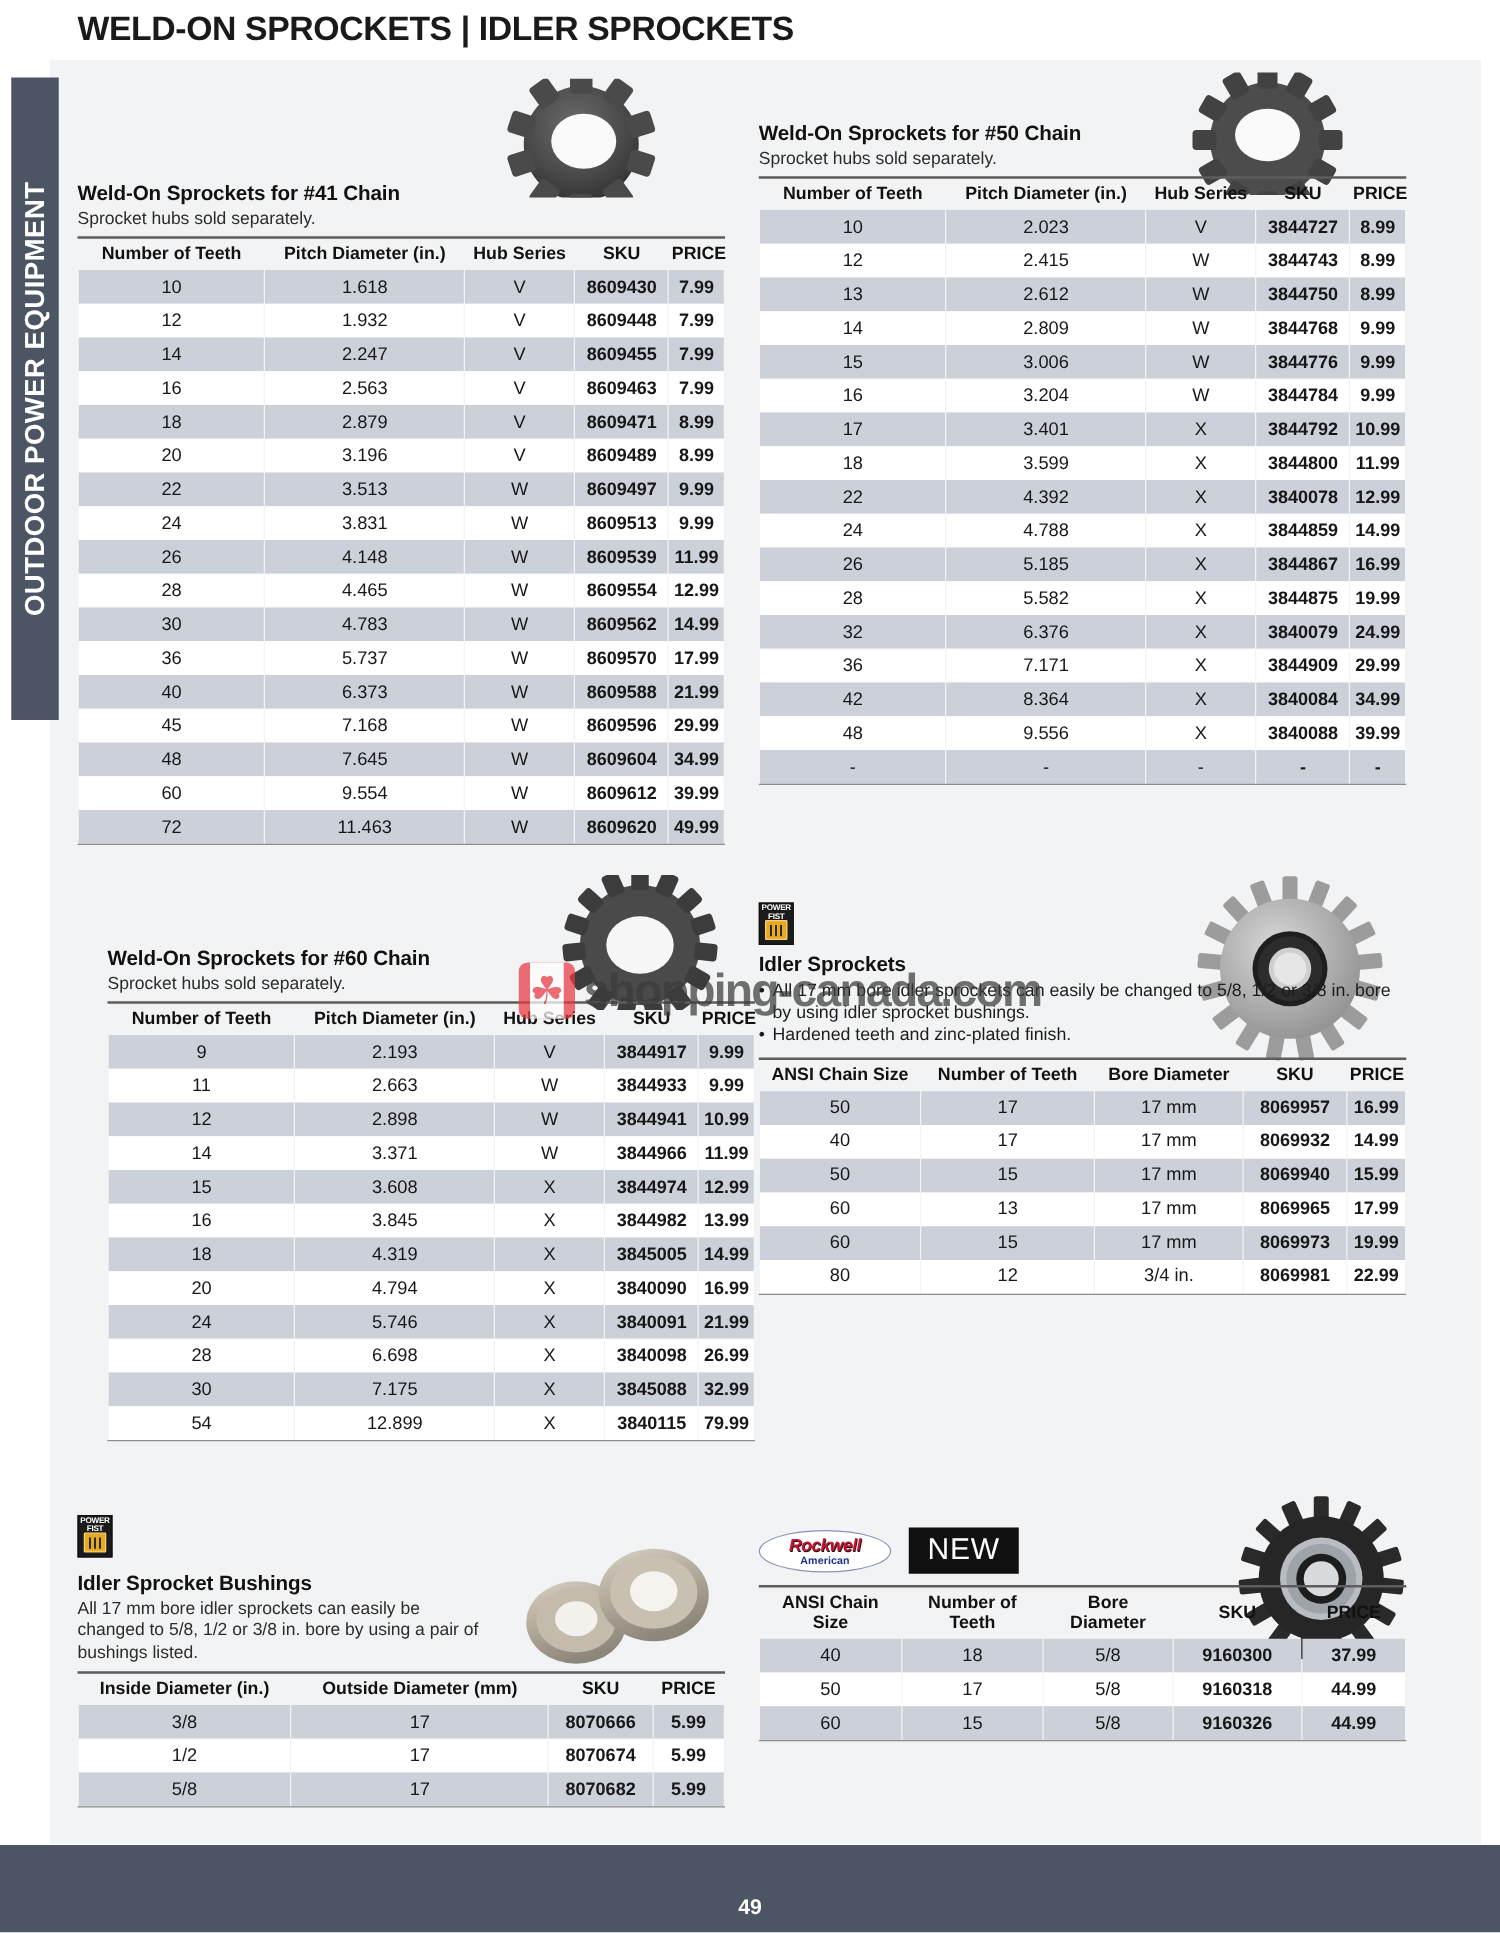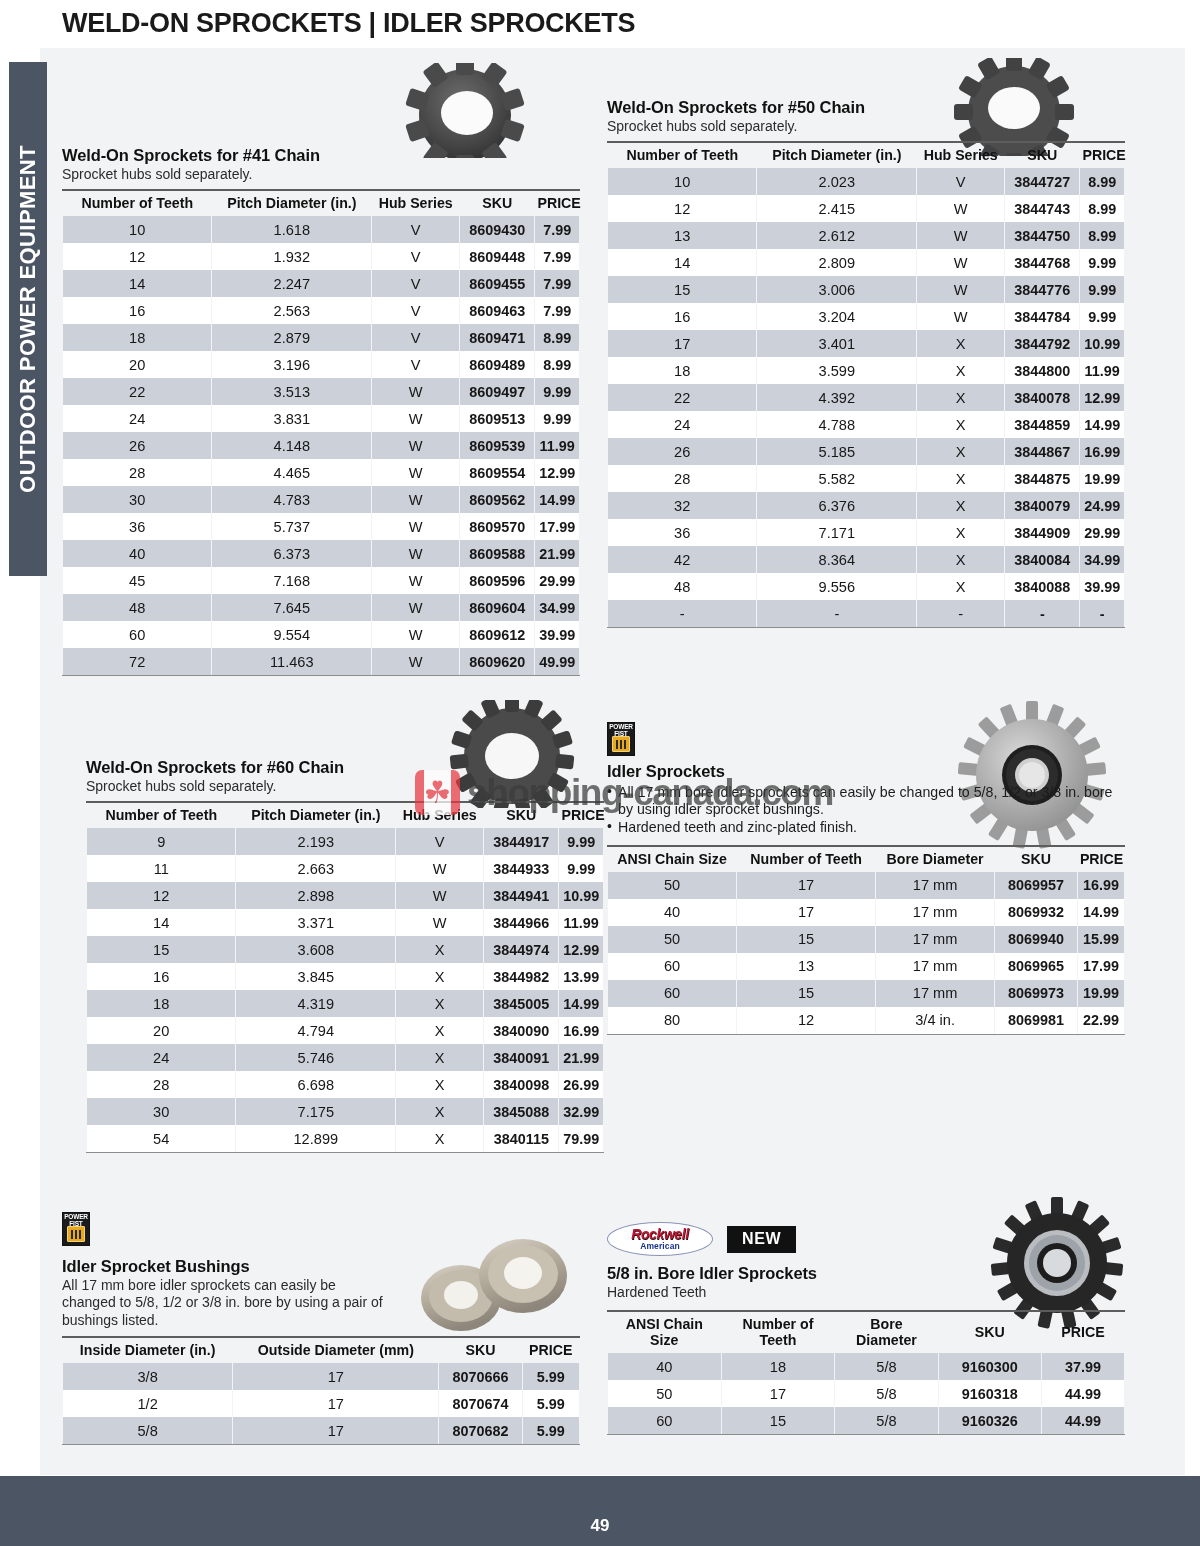--- a/index.html
+++ b/index.html
@@ -166,21 +166,21 @@
     color: #c41230; font-size: 14px; font-weight: bold;
     font-style: italic; letter-spacing: -0.4px;
     text-shadow: 0.5px 0.5px 0 #111;
   }
   .rockwell .rw-2 {
     color: #17328e; font-size: 8.5px; font-weight: bold;
     margin-top: 1px; letter-spacing: 0.1px;
   }
   .new-badge {
     background: #111111; color: #ffffff;
-    font-size: 16px; font-weight: bold;
+    font-size: 24px; font-weight: normal;
     padding: 4px 15px 5px 15px;
     letter-spacing: 0.6px;
     display: inline-block;
   }
 
   
   .watermark {
     position: absolute;
     left: 415px; top: 770px;
     z-index: 5;
@@ -934,24 +934,20 @@
   </div>
 
   <div class="block" style="left:607px; top:1222px; width:518px;">
     <div style="display:flex; align-items:center; gap:14px;">
       <div class="rockwell">
         <span class="rw-1">Rockwell</span>
         <span class="rw-2">American</span>
       </div>
       <div class="new-badge">NEW</div>
     </div>
-    <div class="block-head" style="margin-top:8px;">
-      <div class="block-title">5/8 in. Bore Idler Sprockets</div>
-      <div class="block-sub">Hardened Teeth</div>
-    </div>
     <div class="rule-top" style="margin-top:9px;"></div>
     <table class="spec two-line-head">
         <colgroup>
           <col style="width: 22%;">
           <col style="width: 22%;">
           <col style="width: 20%;">
           <col style="width: 20%;">
           <col style="width: 16%;">
         </colgroup>
       <thead>

